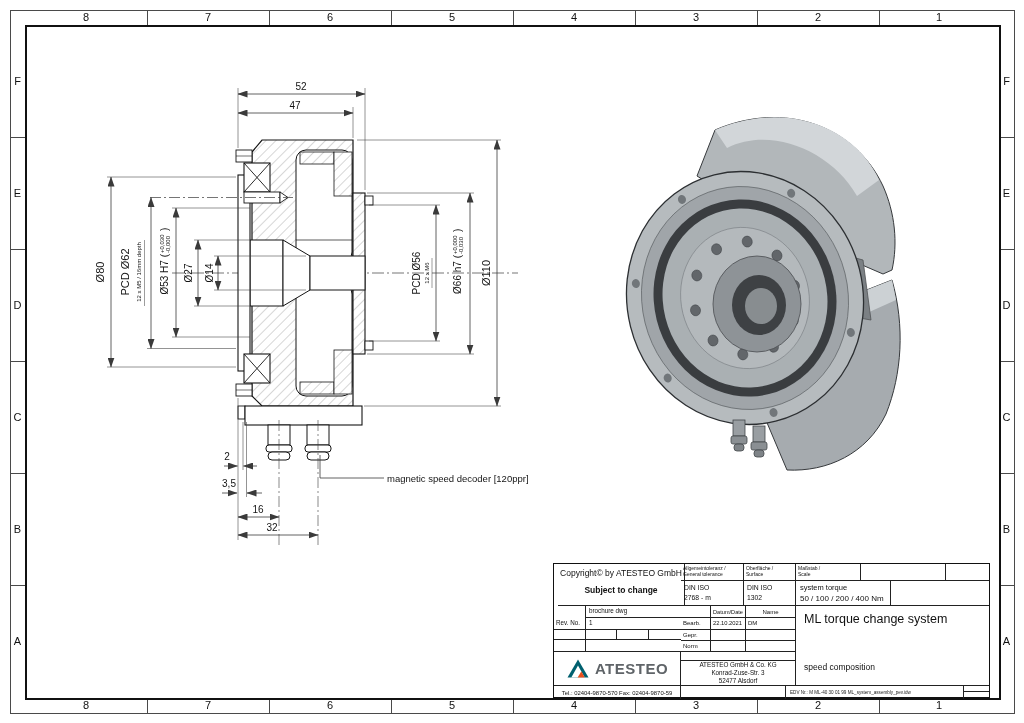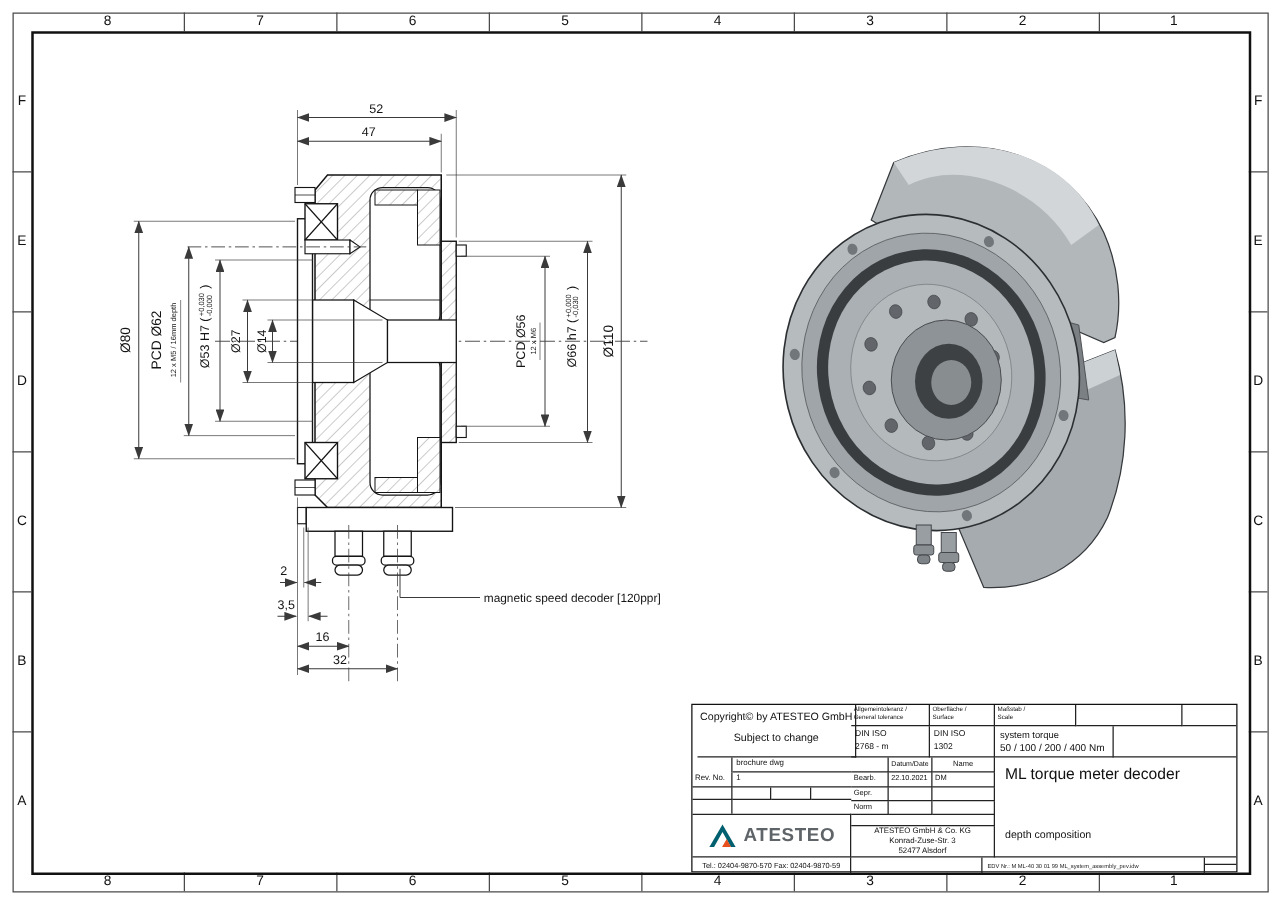--- a/index.html
+++ b/index.html
@@ -312,21 +312,21 @@
         <rect x="6" y="144" width="16" height="8" rx="2" fill="#8a8f93"></rect>
         <rect x="9" y="152" width="10" height="7" rx="3" fill="#7e8387"></rect>
       </g>
     </g>
   </svg>
 
   <div id="tb">
 
     <div class="cell br bb" style="left:4px;top:0;width:127px;height:42px;">
       <div style="text-align:center;font-size:8.5px;margin-top:4px;">Copyright© by ATESTEO GmbH</div>
-      <div style="text-align:center;font-size:8.5px;margin-top:7px;">Subject to change</div>
+      <div style="text-align:center;font-size:8.5px;margin-top:7px;font-weight:bold;">Subject to change</div>
     </div>
     <div class="cell br" style="left:0;top:42px;width:32px;height:12px;"></div>
     <div class="cell bb" style="left:32px;top:42px;width:95px;height:12px;padding:1px 0 0 3px;font-size:6.3px;">brochure dwg</div>
     <div class="cell br bb" style="left:0;top:54px;width:32px;height:12px;padding:1px 0 0 2px;font-size:6.3px;">Rev. No.</div>
     <div class="cell bb" style="left:32px;top:54px;width:95px;height:12px;padding:1px 0 0 3px;font-size:6.3px;">1</div>
     <div class="cell br bb" style="left:0;top:66px;width:32px;height:10px;"></div>
     <div class="cell br bb" style="left:32px;top:66px;width:31px;height:10px;"></div>
     <div class="cell br bb" style="left:63px;top:66px;width:32px;height:10px;"></div>
     <div class="cell bb" style="left:95px;top:66px;width:32px;height:10px;"></div>
     <div class="cell br" style="left:0;top:76px;width:32px;height:11px;"></div>
@@ -377,22 +377,22 @@
       <div class="lbl"><span>Maßstab /</span><br><span>Scale</span></div>
     </div>
     <div class="cell br bb" style="left:307px;top:0;width:85px;height:17px;"></div>
     <div class="cell bb" style="left:392px;top:0;width:43px;height:17px;"></div>
     <div class="cell br bb" style="left:242px;top:17px;width:95px;height:25px;padding:2px 0 0 4px;">
       <div style="font-size:7.5px;">system torque</div>
       <div style="font-size:8px;margin-top:2px;">50 / 100 / 200 / 400 Nm</div>
     </div>
     <div class="cell bb" style="left:337px;top:17px;width:98px;height:25px;"></div>
     <div class="cell bb" style="left:242px;top:42px;width:193px;height:80px;">
-      <div style="position:absolute;left:8px;top:6px;font-size:12.5px;color:#111;">ML torque meter decoder</div>
-      <div style="position:absolute;left:8px;top:56px;font-size:8.5px;">depth composition</div>
+      <div style="position:absolute;left:8px;top:6px;font-size:12.5px;color:#111;">ML torque change system</div>
+      <div style="position:absolute;left:8px;top:56px;font-size:8.5px;">speed composition</div>
       <div class="cell bl bt" style="left:166px;top:50px;width:27px;height:30px;margin-left:40px;">
         <div style="font-size:4.3px;padding:1px 0 0 1px;">Blatt/Sheet</div>
         <div style="font-size:8px;padding:1px 0 0 2px;">A3</div>
       </div>
     </div>
     <div class="cell br" style="left:232px;top:122px;width:178px;height:13px;font-size:4.6px;padding:4px 0 0 4px;color:#222;">EDV Nr.: M ML-40 30 01 99 ML_system_assembly_pev.idw</div>
     <div class="cell bb" style="left:410px;top:122px;width:25px;height:6px;"></div>
     <div class="cell" style="left:410px;top:128px;width:25px;height:7px;"></div>
   </div>
 </div>

